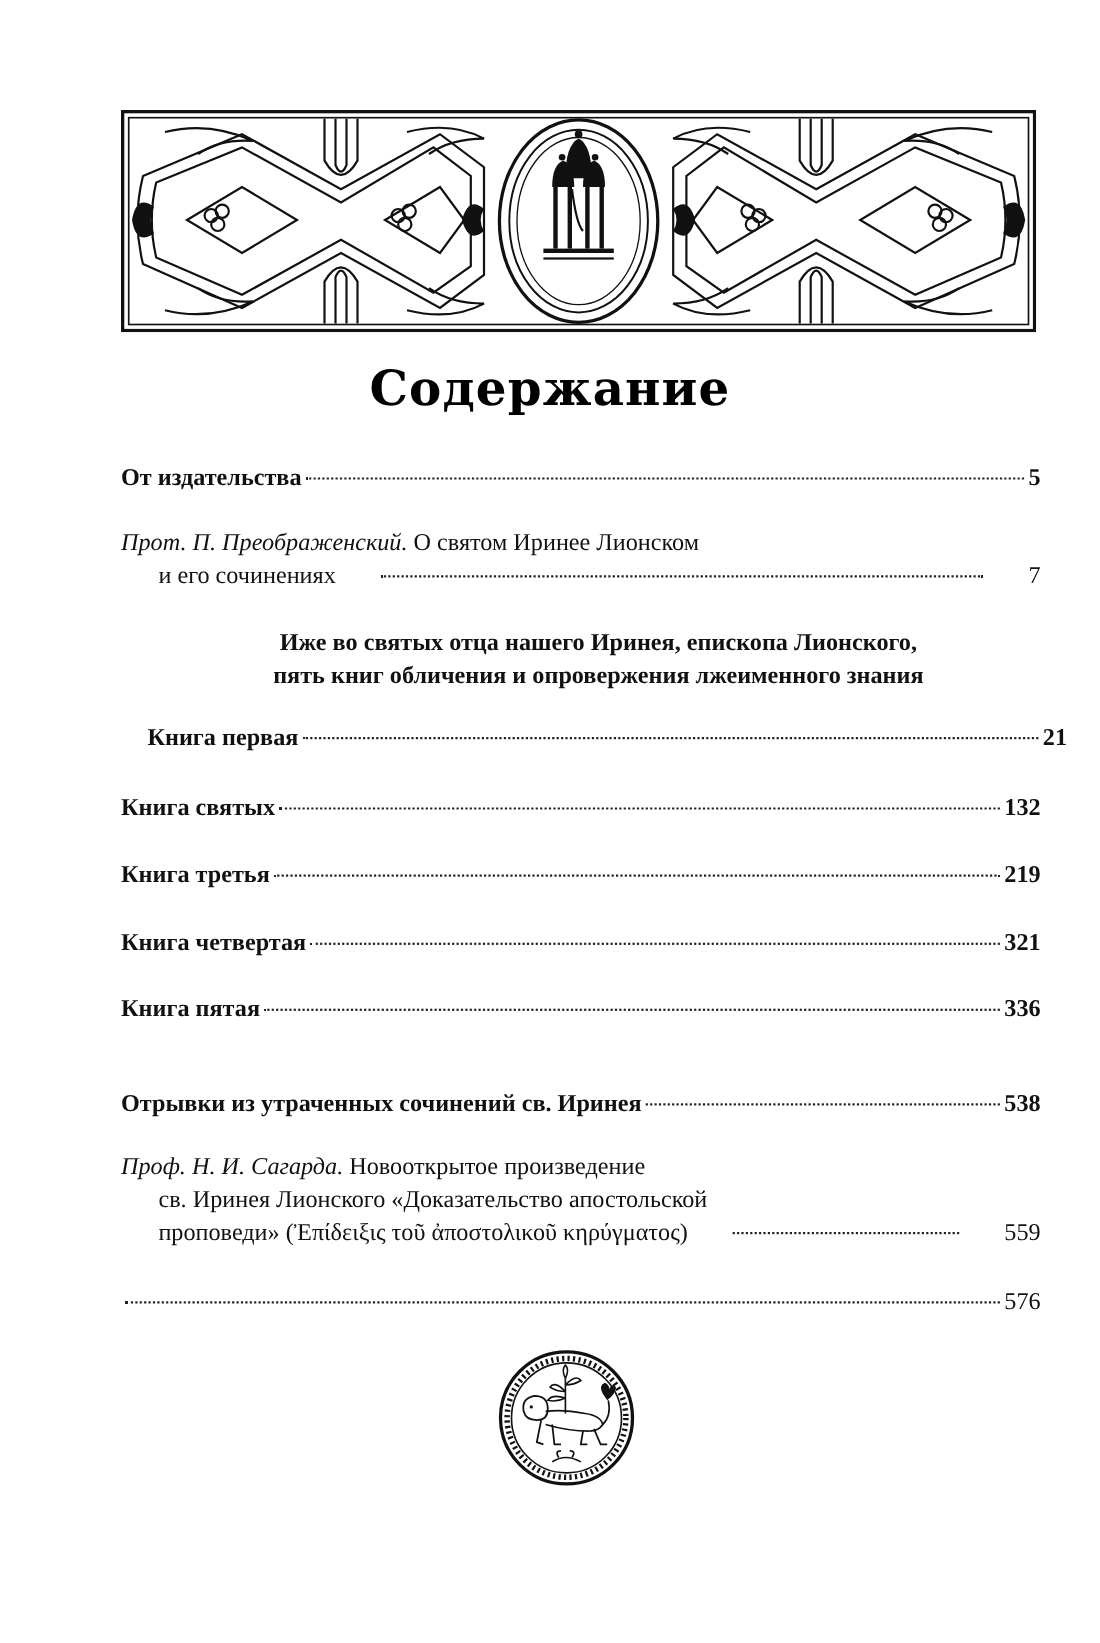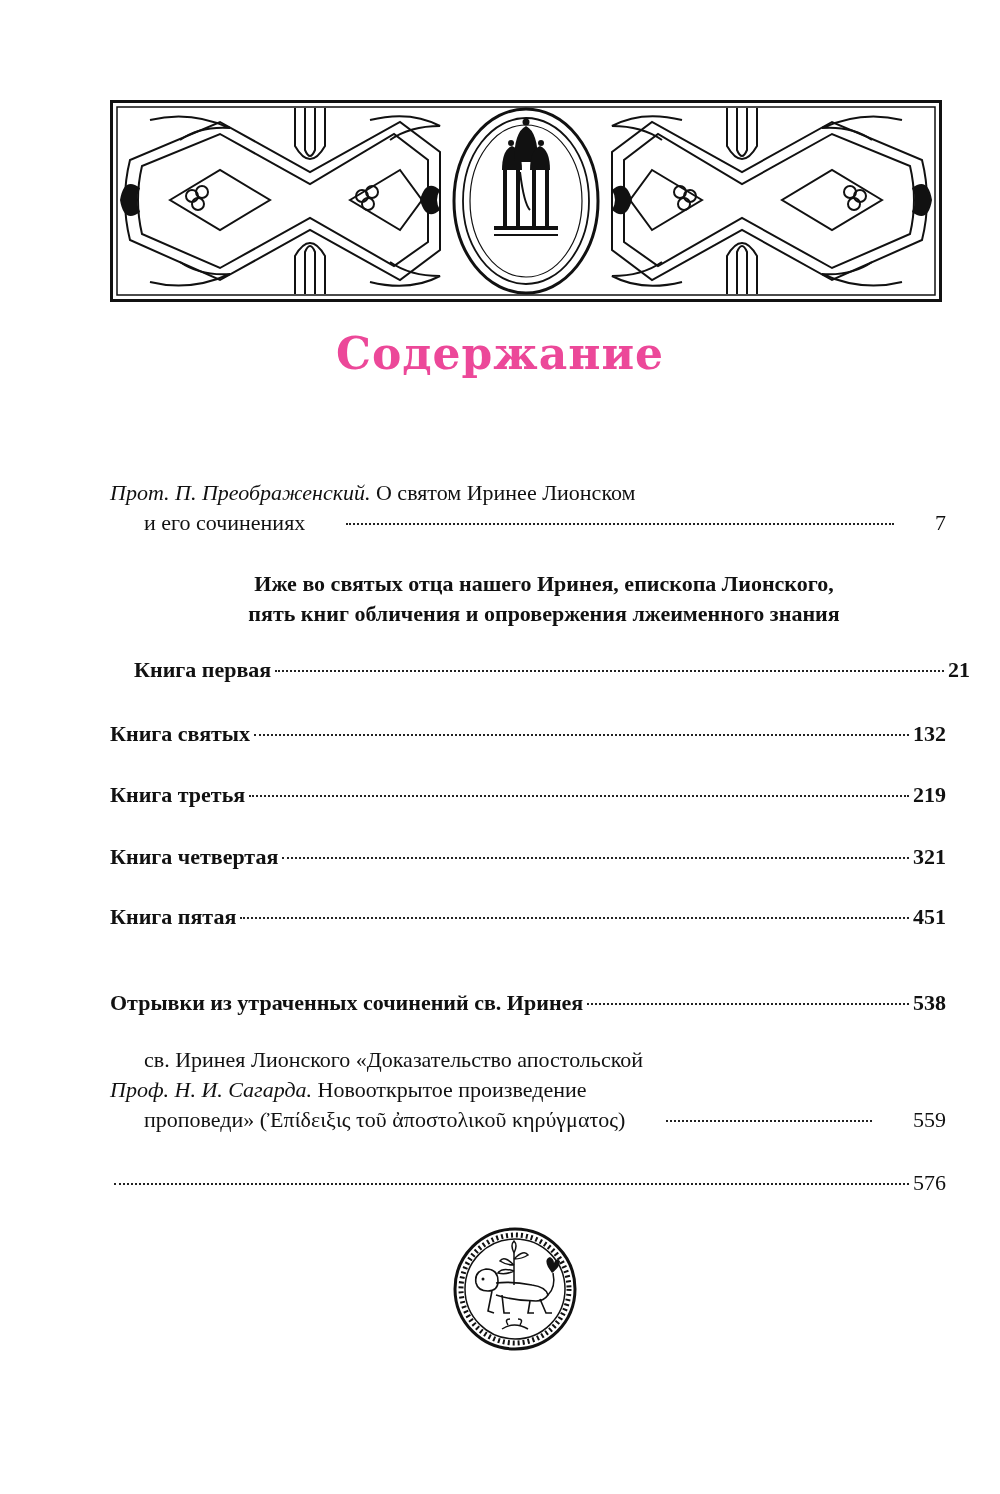--- a/index.html
+++ b/index.html
@@ -7,21 +7,21 @@
          font-family:"Liberation Serif", "DejaVu Serif", serif; color:#111; }
   .page { position:absolute; left:0; top:0; width:1000px; height:1494px; background:#fff; }
 
   
   .banner { position:absolute; left:110px; top:100px; width:832px; height:202px; }
   .banner svg { width:100%; height:100%; display:block; }
 
   
   .heading { position:absolute; left:0; width:1000px; top:328px; text-align:center;
              font-family:"DejaVu Serif", serif; font-weight:bold; font-size:44px;
-             letter-spacing:1px; color:#ec4899; font-variant: normal; }
+             letter-spacing:1px; color:#000000; font-variant: normal; }
 
   
   .row { position:absolute; left:110px; width:836px; font-size:22px; line-height:30px; }
   .line { display:flex; align-items:baseline; white-space:nowrap; }
   .line .label { flex:0 0 auto; }
   .line .leader { flex:1 1 auto; overflow:hidden; margin:0 4px;
                   border-bottom:2px dotted #222; height:1px; position:relative; top:-5px; }
   .line .page-num { flex:0 0 auto; }
   .bold { font-weight:bold; }
   .it { font-style:italic; }
@@ -119,20 +119,27 @@
         <g fill="#111">
           <path d="M10 100 Q14 76 30 88 Q24 100 30 112 Q14 124 10 100 Z"></path>
           <path d="M310 100 Q316 78 330 90 Q324 100 330 110 Q316 122 310 100 Z"></path>
         </g>
       </g>
     </svg>
   </div>
 
   <div class="heading">Содержание</div>
 
+  <div class="row bold" style="top:419px;">
+    <div class="line">
+      <span class="label">От издательства</span>
+      <span class="leader"></span>
+      <span class="page-num">5</span>
+    </div>
+  </div>
 
   <div class="row" style="top:478px;">
     <div class="line">
       <span class="label">
         <span class="it">Прот. П. Преображенский.</span><span> О святом Иринее Лионском</span>
       </span>
     </div>
     <div class="line indent">
       <span class="label">и его сочинениях</span>
       <span class="leader"></span>
@@ -170,40 +177,40 @@
     <div class="line">
       <span class="label">Книга четвертая</span>
       <span class="leader"></span>
       <span class="page-num">321</span>
     </div>
   </div>
   <div class="row bold" style="top:902px;">
     <div class="line">
       <span class="label">Книга пятая</span>
       <span class="leader"></span>
-      <span class="page-num">451</span>
+      <span class="page-num">336</span>
     </div>
   </div>
 
   <div class="row bold" style="top:988px;">
     <div class="line">
       <span class="label">Отрывки из утраченных сочинений св. Иринея</span>
       <span class="leader"></span>
       <span class="page-num">538</span>
     </div>
   </div>
 
   <div class="row" style="top:1045px;">
-    <div class="line indent">
-      <span class="label">св. Иринея Лионского «Доказательство апостольской</span>
-    </div>
     <div class="line">
       <span class="label">
         <span class="it">Проф. Н. И. Сагарда.</span><span> Новооткрытое произведение</span>
       </span>
+    </div>
+    <div class="line indent">
+      <span class="label">св. Иринея Лионского «Доказательство апостольской</span>
     </div>
     <div class="line indent">
       <span class="label">проповеди» (Ἐπίδειξις τοῦ ἀποστολικοῦ κηρύγματος)</span>
       <span class="leader"></span>
       <span class="page-num">559</span>
     </div>
   </div>
 
   <div class="row" style="top:1168px;">
     <div class="line">

